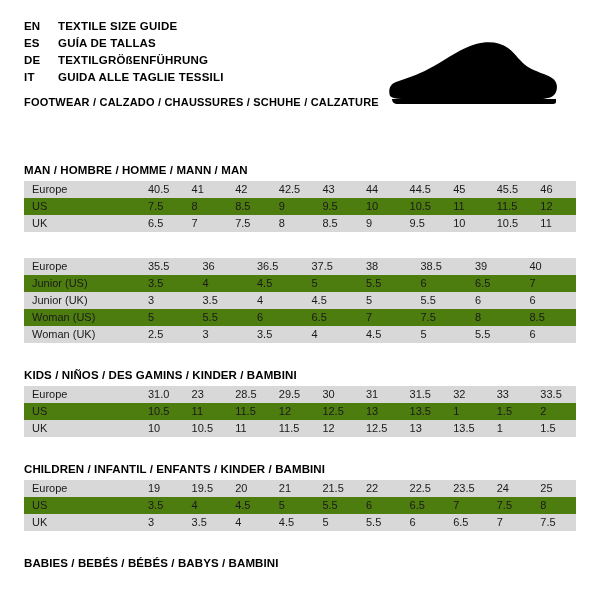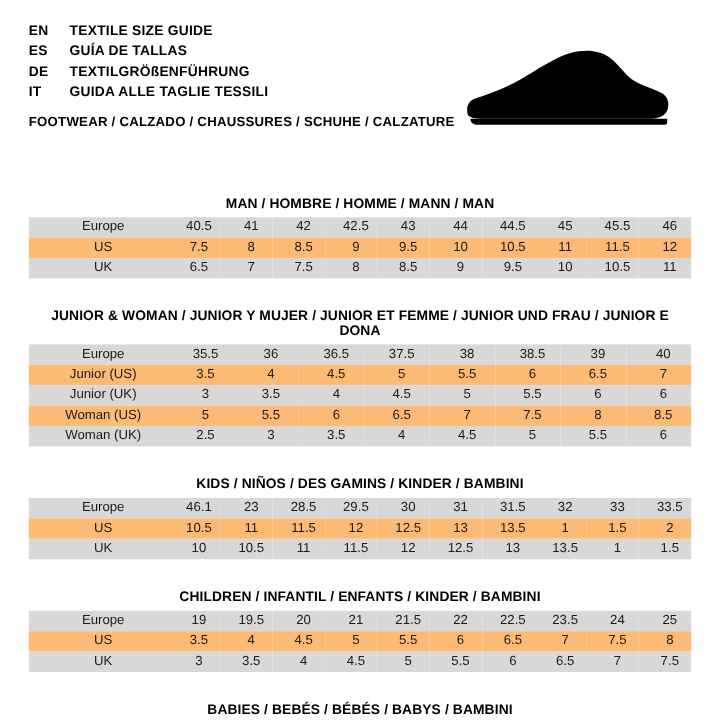--- a/index.html
+++ b/index.html
@@ -52,21 +52,20 @@
   .footwear-title {
     font-size: 11px;
     font-weight: bold;
     letter-spacing: .2px;
     margin-top: 10px;
   }
 
   
   .section {
     margin-top: 26px;
-    text-align: center;
   }
   .section.first {
     margin-top: 48px;
   }
   .section-title {
     font-size: 11.5px;
     font-weight: bold;
     letter-spacing: .1px;
     margin-bottom: 5px;
   }
@@ -80,21 +79,21 @@
     height: 17px;
     line-height: 17px;
     padding: 0 0 0 8px;
     white-space: nowrap;
     color: #1a1a1a;
   }
   table.size tr.shaded td {
     background: #d8d8d8;
   }
   table.size tr.plain td {
-    background: #fdba74;
+    background: #4d7c0f;
   }
   table.size td.rowlabel {
     width: 108px;
   }
 </style>
 </head>
 <body>
 
 <div class="page">
 
@@ -175,21 +174,20 @@
               <td>9</td>
               <td>9.5</td>
               <td>10</td>
               <td>10.5</td>
               <td>11</td>
             </tr>
           </tbody>
         </table>
       </div>
       <div class="section">
-        <div class="section-title">JUNIOR &amp; WOMAN / JUNIOR Y MUJER / JUNIOR ET FEMME / JUNIOR UND FRAU / JUNIOR E DONA</div>
         <table class="size">
           <tbody>
             <tr class="shaded">
               <td class="rowlabel">Europe</td>
               <td>35.5</td>
               <td>36</td>
               <td>36.5</td>
               <td>37.5</td>
               <td>38</td>
               <td>38.5</td>
@@ -242,21 +240,21 @@
             </tr>
           </tbody>
         </table>
       </div>
       <div class="section">
         <div class="section-title">KIDS / NIÑOS / DES GAMINS / KINDER / BAMBINI</div>
         <table class="size">
           <tbody>
             <tr class="shaded">
               <td class="rowlabel">Europe</td>
-              <td>46.1</td>
+              <td>31.0</td>
               <td>23</td>
               <td>28.5</td>
               <td>29.5</td>
               <td>30</td>
               <td>31</td>
               <td>31.5</td>
               <td>32</td>
               <td>33</td>
               <td>33.5</td>
             </tr>

